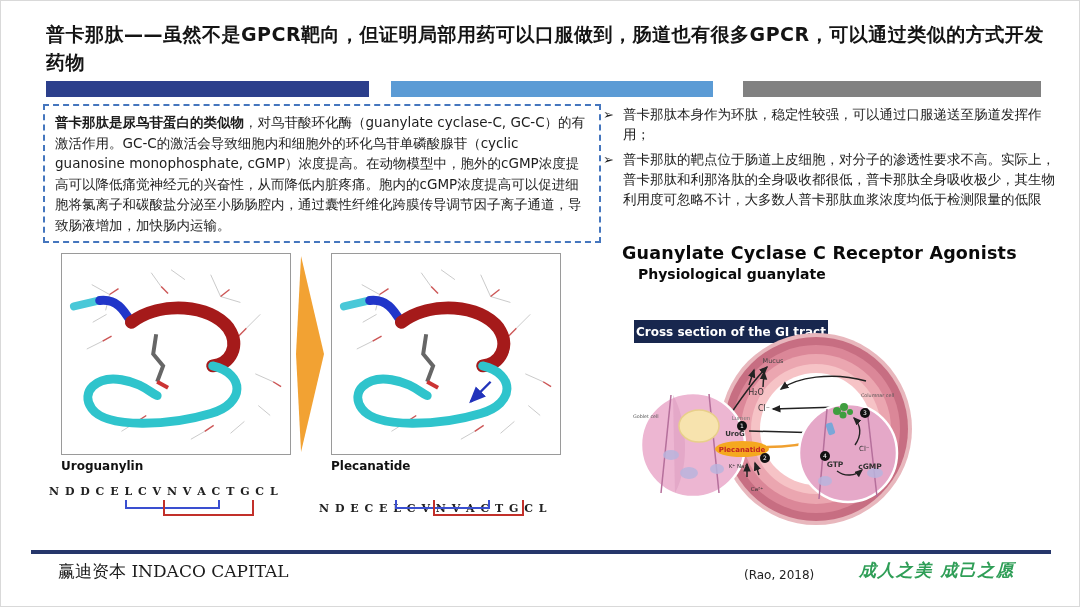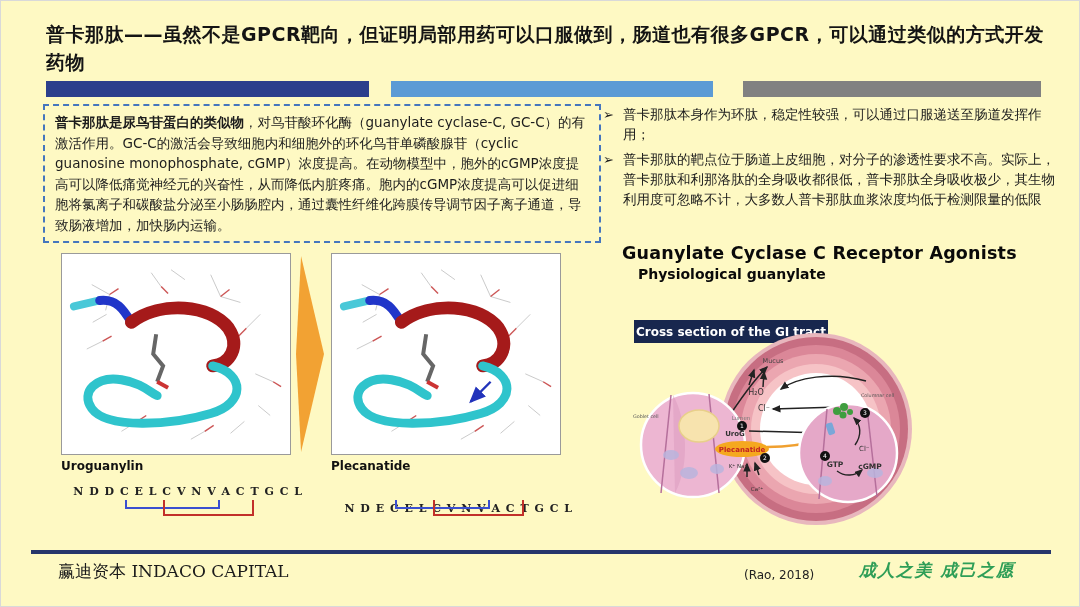--- a/index.html
+++ b/index.html
@@ -1,31 +1,31 @@
 <!DOCTYPE html>
 <html><head>
 <meta charset="utf-8">
 <style>
   html,body{margin:0;padding:0;background:#e9e9e9;font-family:"DejaVu Sans","Liberation Sans",sans-serif;}
-  .slide{position:relative;width:1080px;height:607px;background:#fef9c3;border:1px solid #d9d9d9;box-sizing:border-box;overflow:hidden;}
+  .slide{position:relative;width:1080px;height:607px;background:#ffffff;border:1px solid #d9d9d9;box-sizing:border-box;overflow:hidden;}
   .title{position:absolute;left:45px;top:20px;width:1005px;font-size:19px;font-weight:bold;color:#141414;line-height:1.45;letter-spacing:.5px;}
   .bar{position:absolute;top:80px;height:16px;}
   .bar1{left:45px;width:323px;}
   .bar2{left:390px;width:322px;}
   .bar3{left:742px;width:298px;}
   .leftbox{position:absolute;left:42px;top:103px;width:534px;min-height:104px;border:2px dashed #4576be;padding:6px 10px;font-size:13.5px;line-height:1.52;color:#1d1d1d;}
   .bullets{position:absolute;left:602px;top:103px;width:455px;font-size:13.5px;line-height:1.5;color:#1d1d1d;}
   .bullet{display:flex;margin-bottom:4px;}
   .bullet .mk{flex:0 0 20px;font-size:13px;margin-top:1px;}
   .molbox{position:absolute;top:252px;width:230px;height:202px;border:1px solid #9a9a9a;background:#fff;box-sizing:border-box;}
   .molbox.l{left:60px;} .molbox.r{left:330px;}
   .bigarrow{position:absolute;left:295px;top:255px;width:28px;height:196px;background:#f2a233;clip-path:polygon(18% 0,100% 50%,18% 100%,0 50%);}
   .mollabel{position:absolute;top:458px;width:230px;text-align:left;font-weight:bold;font-size:12px;color:#111;}
   .mollabel.l{left:60px;} .mollabel.r{left:330px;}
-  .seq{position:absolute;top:484px;width:254px;text-align:right;font-family:"DejaVu Serif","Liberation Serif",serif;font-weight:bold;font-size:11px;letter-spacing:1px;color:#222;}
+  .seq{position:absolute;top:484px;width:254px;text-align:left;font-family:"DejaVu Serif","Liberation Serif",serif;font-weight:bold;font-size:11px;letter-spacing:1px;color:#222;}
   .seq.l{left:48px;} .seq.r{left:318px;margin-top:17px;}
   .bracket{position:absolute;top:498px;width:190px;height:20px;}
   .bracket.l{left:80px;} .bracket.r{left:350px;}
   .gi-title{position:absolute;left:621px;top:242px;font-size:17.5px;font-weight:bold;color:#0a0a0a;letter-spacing:.2px;}
   .gi-sub{position:absolute;left:637px;top:265px;font-size:14px;font-weight:bold;color:#0a0a0a;}
   .gi-banner{position:absolute;left:633px;top:295px;width:194px;height:23px;background:#18274e;color:#fff;font-size:12px;font-weight:bold;display:flex;align-items:center;justify-content:center;margin-top:24px;}
   .gi-svg{position:absolute;left:630px;top:322px;width:420px;height:212px;}
   .footrule{position:absolute;left:30px;top:549px;width:1020px;height:4px;background:#26366b;}
   .company{position:absolute;left:45px;top:559px;font-family:"DejaVu Serif","Liberation Serif",serif;font-size:17px;color:#1b1b1b;margin-left:12px;}
   .citation{position:absolute;left:743px;top:567px;font-size:12px;color:#222;}

